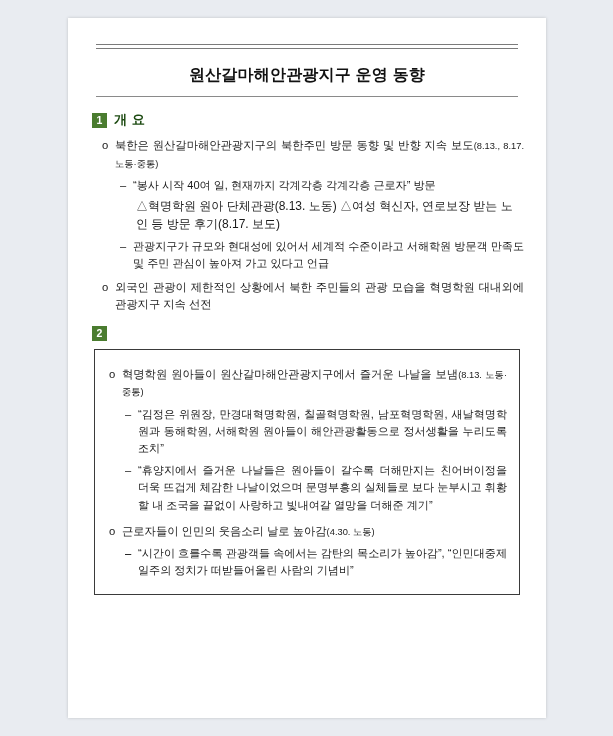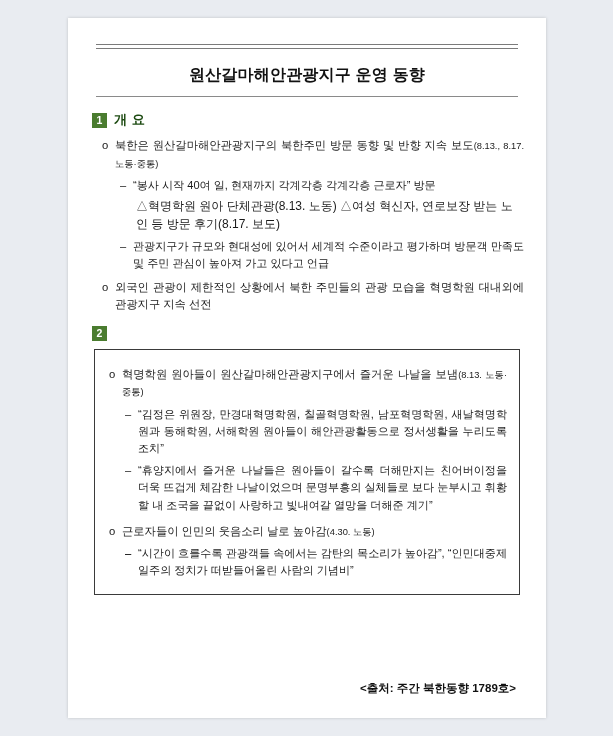--- a/index.html
+++ b/index.html
@@ -157,21 +157,21 @@
     <span class="mk">–</span>
     <span>“봉사 시작 40여 일, 현재까지 각계각층 각계각층 근로자” 방문</span>
   </div>
 
   <div class="lvl3">
     <span>△혁명학원 원아 단체관광(8.13. 노동) △여성 혁신자, 연로보장 받는 노인 등 방문 후기(8.17. 보도)</span>
   </div>
 
   <div class="lvl2">
     <span class="mk">–</span>
-    <span>관광지구가 규모와 현대성에 있어서 세계적 수준이라고 평가하며 방문객 만족도 및 주민 관심이 높아져 가고 있다고 언급</span>
+    <span>관광지구가 규모와 현대성에 있어서 세계적 수준이라고 서해학원 방문객 만족도 및 주민 관심이 높아져 가고 있다고 언급</span>
   </div>
 
   <div class="lvl1">
     <span class="mk">o</span>
     <span>외국인 관광이 제한적인 상황에서 북한 주민들의 관광 모습을 혁명학원 대내외에 관광지구 지속 선전</span>
   </div>
 
   <div class="sec-head" style="margin-top:12px;">
     <span class="sec-num">2</span>
   </div>
@@ -202,15 +202,14 @@
       <span class="mk">–</span>
     </div>
 
     <div class="lvl2">
       <span class="mk">–</span>
       <span>“시간이 흐를수록 관광객들 속에서는 감탄의 목소리가 높아감”, “인민대중제일주의 정치가 떠받들어올린 사람의 기념비”</span>
     </div>
 
   </div>
 
-  <div class="source">&lt;출처: 주간 북한동향 1789호&gt;</div>
 
 </div>
 
 </body></html>

